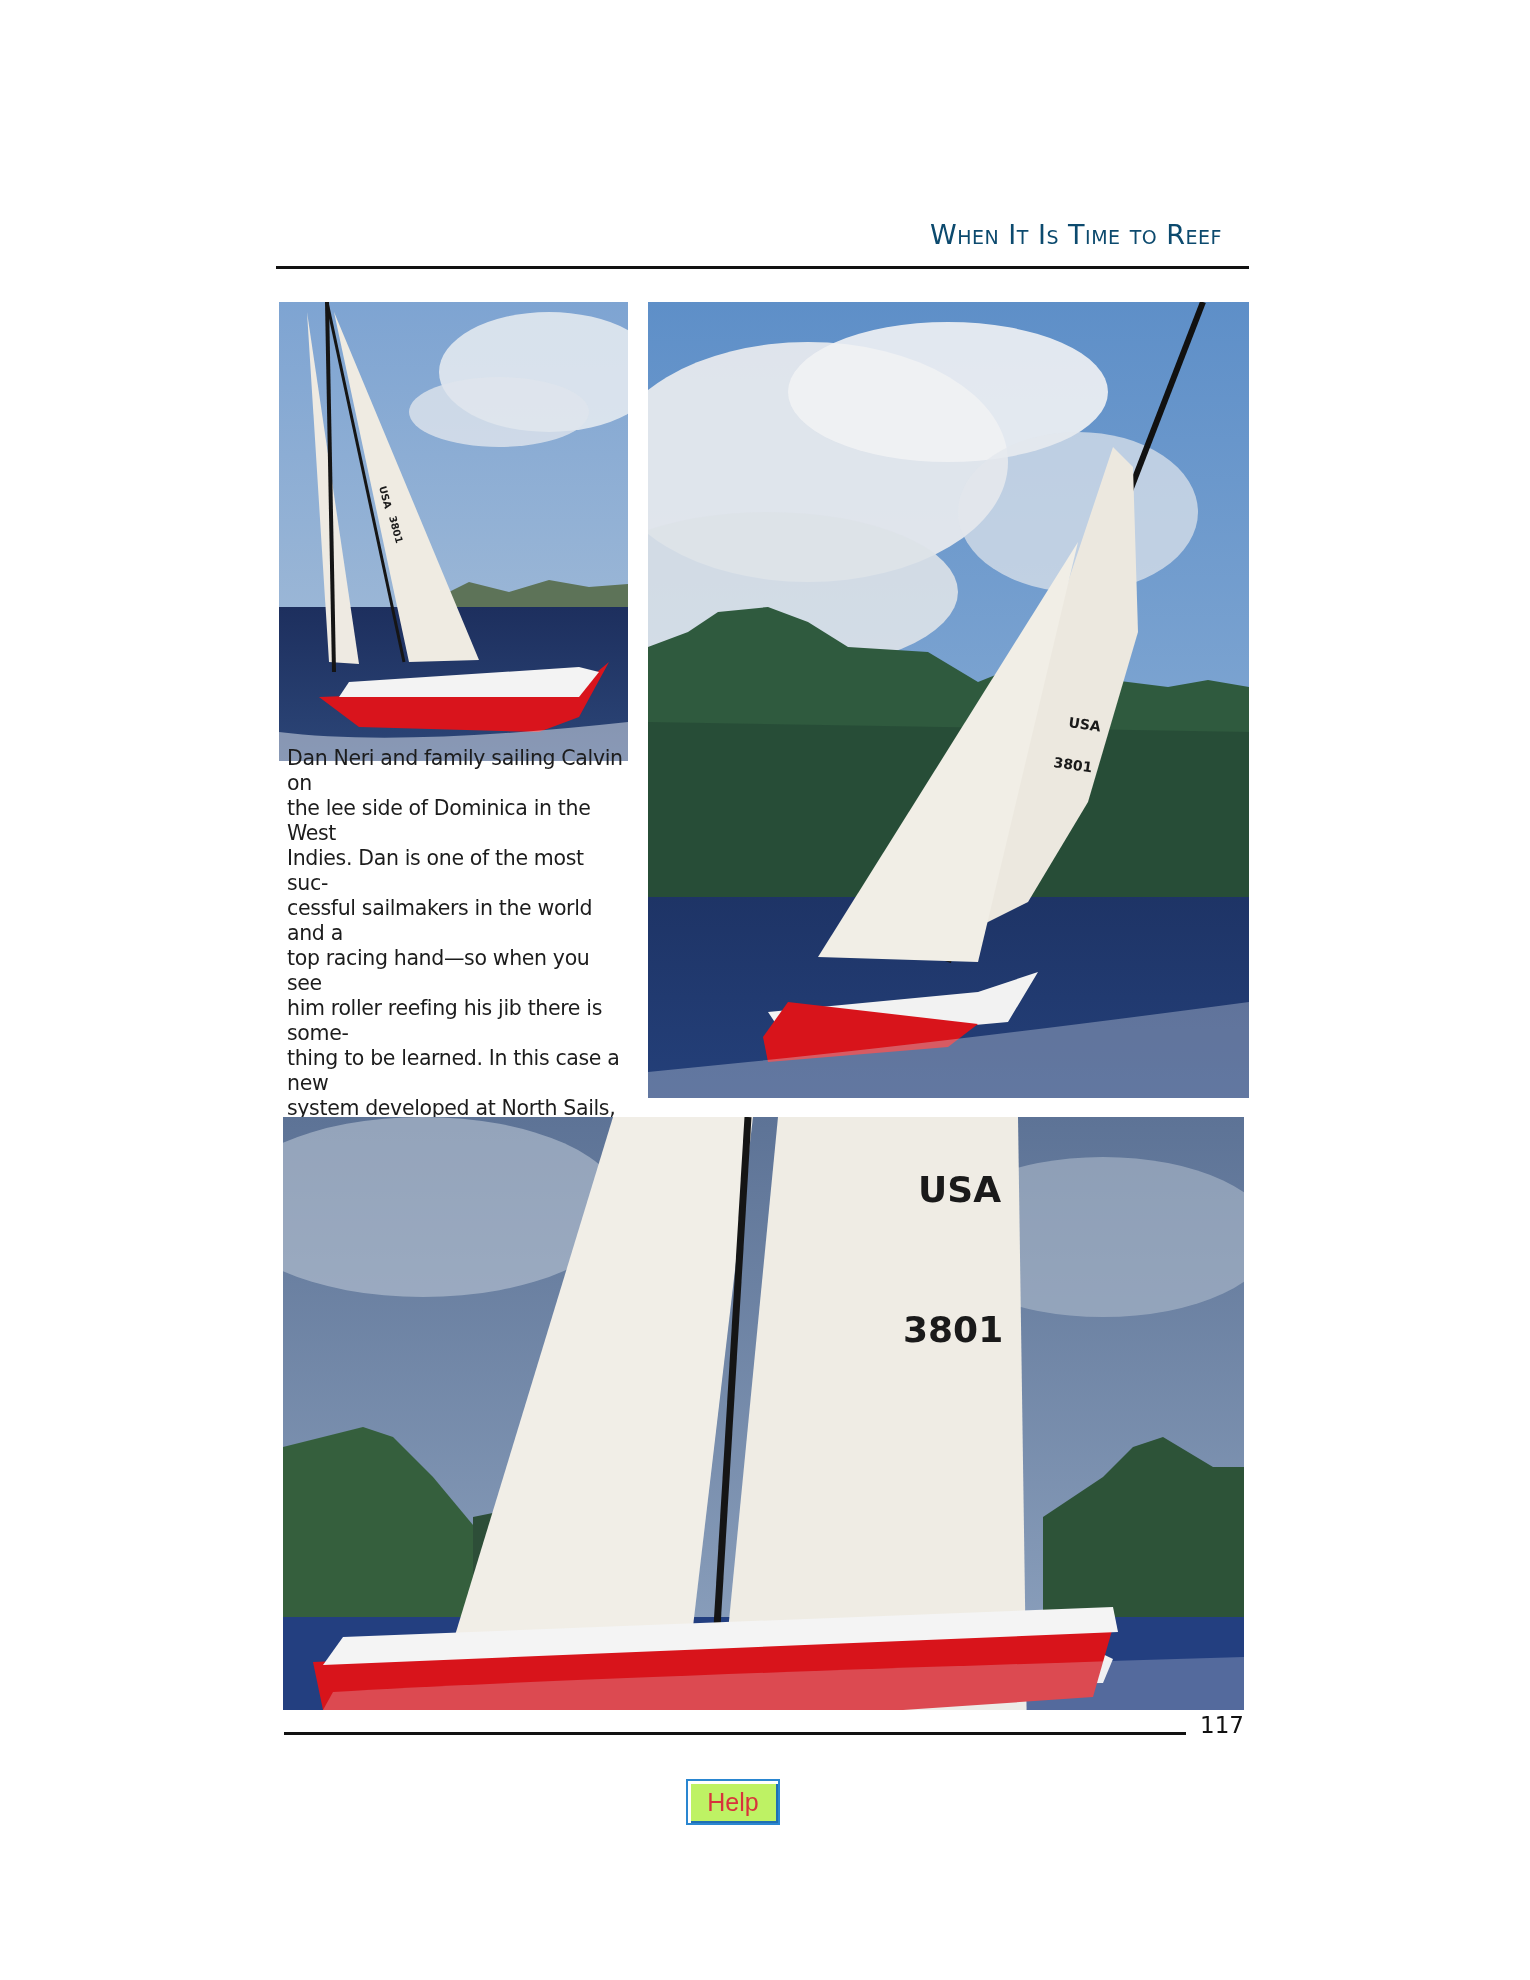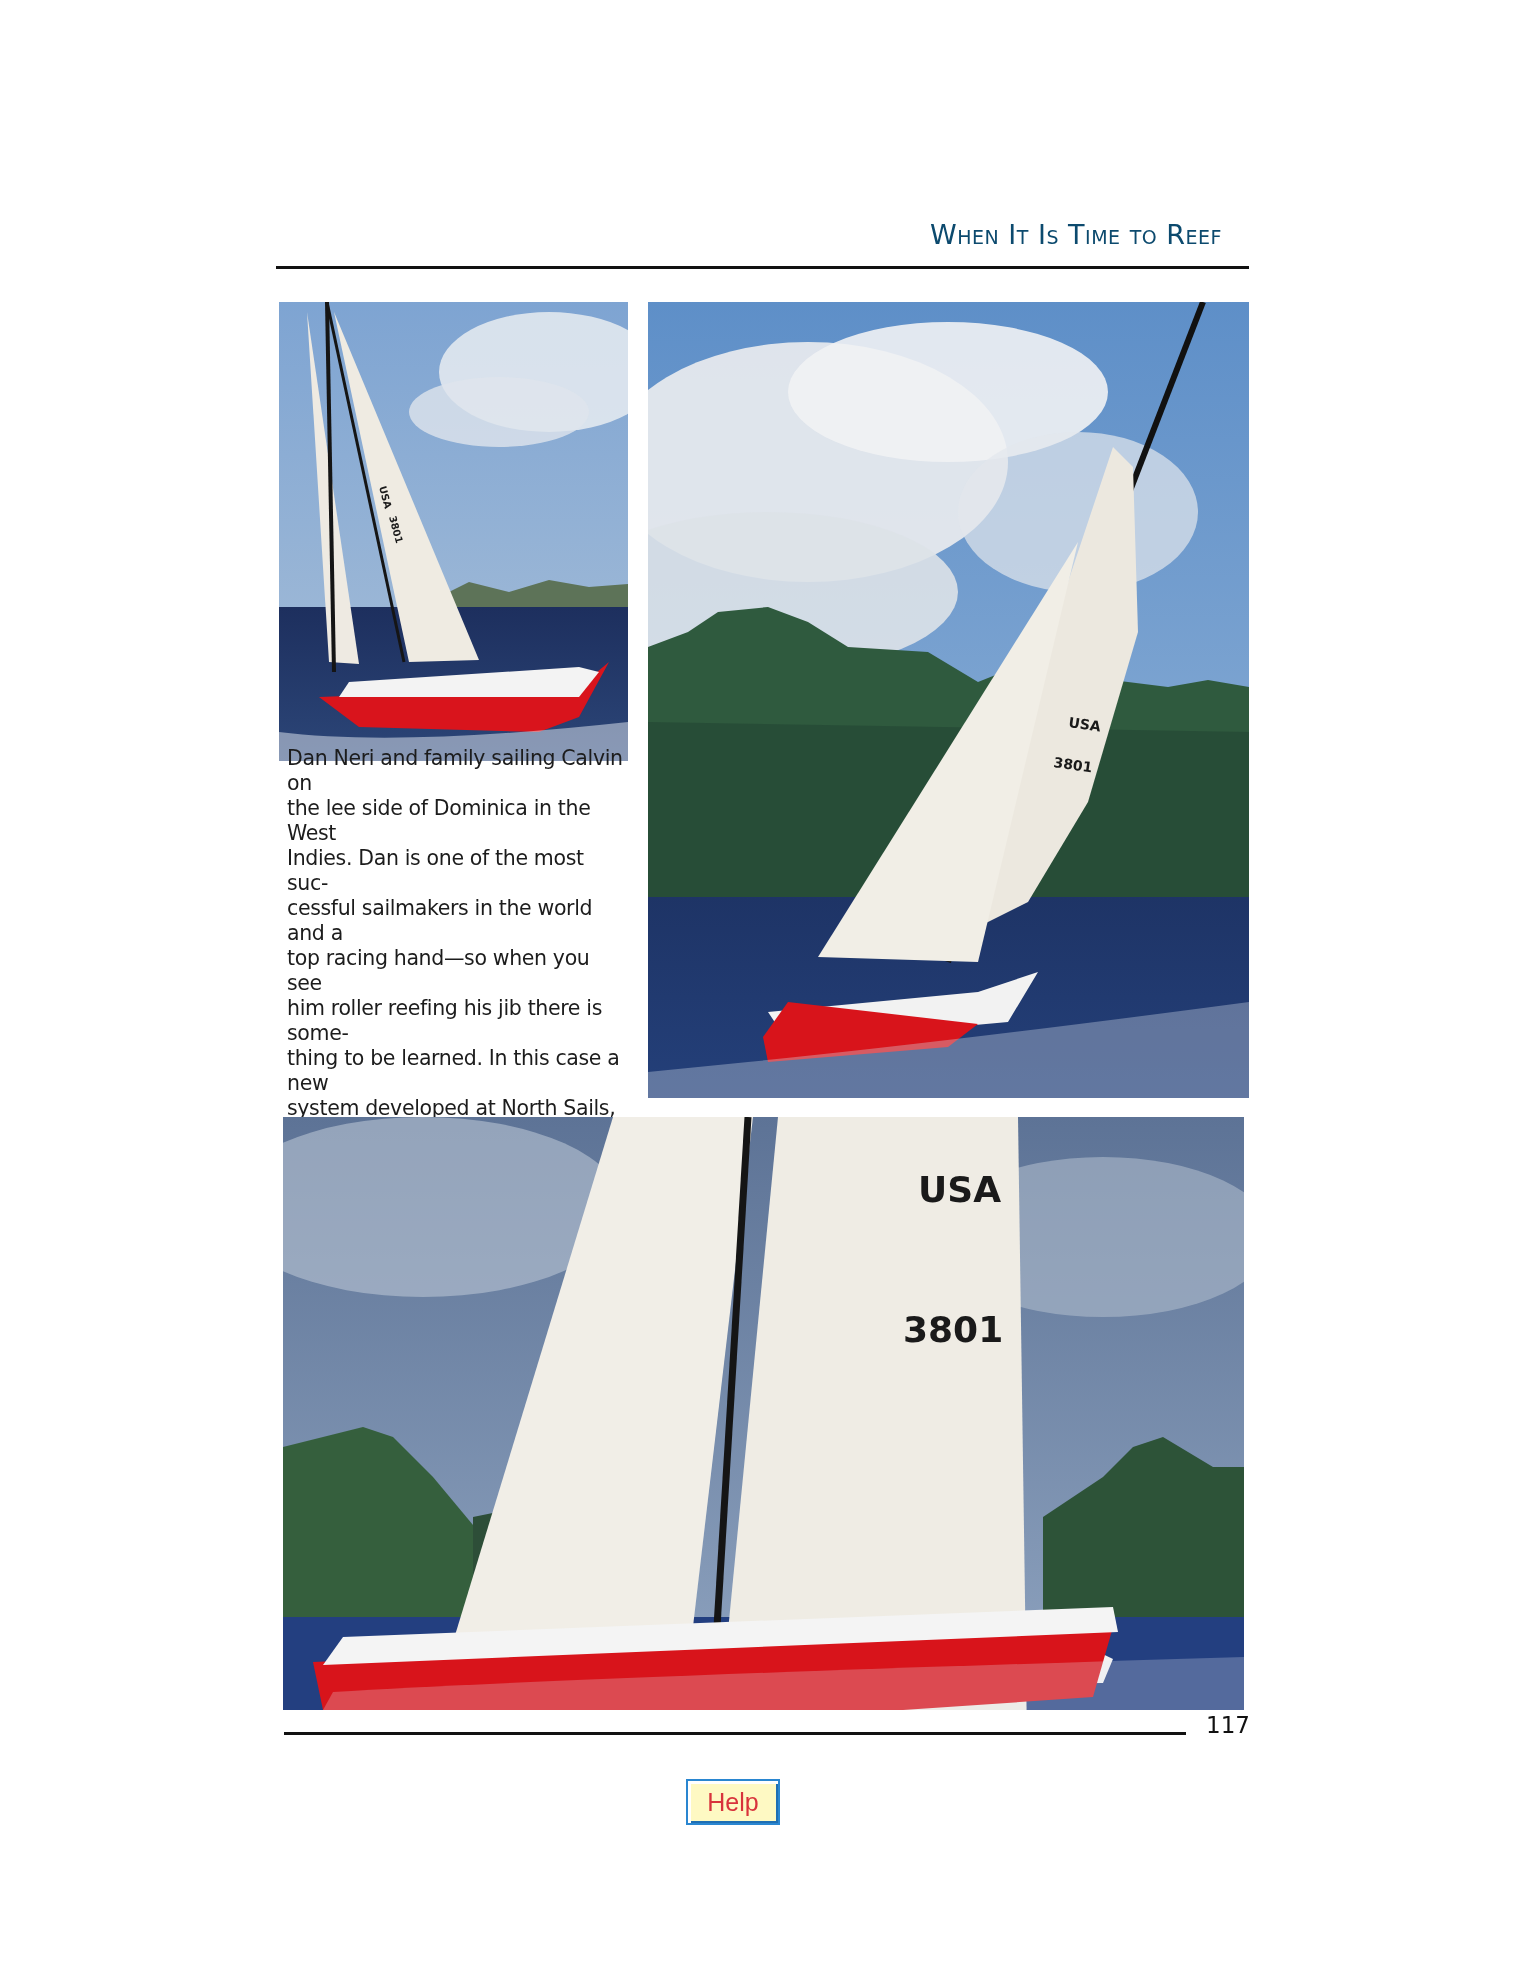--- a/index.html
+++ b/index.html
@@ -11,24 +11,24 @@
     letter-spacing:0.5px; color:#0c4a6e; white-space:nowrap; line-height:34px; }
   #top-rule { left:276px; top:266px; width:973px; height:3px; background:#111; }
   .photo { position:absolute; overflow:hidden; }
   .photo svg { display:block; width:100%; height:100%; }
   #photo-small { left:279px; top:302px; width:349px; height:459px; }
   #photo-large { left:648px; top:302px; width:601px; height:796px; }
   #photo-bottom { left:283px; top:1117px; width:961px; height:593px; }
   #caption { left:287px; top:746px; width:340px; font-size:20.5px; line-height:25px;
     color:#1c1c1c; white-space:pre-line; letter-spacing:-0.35px; }
   #bottom-rule { left:284px; top:1732px; width:902px; height:3px; background:#111; }
-  #page-number { left:1200px; top:1710px; width:50px; text-align:right; font-size:23px;
+  #page-number { left:1200px; top:1710px; width:50px; font-size:23px;
     color:#111; line-height:30px; }
   #help-button { left:686px; top:1779px; width:94px; height:46px; box-sizing:border-box;
-    background:#fef9c3; border:2px solid #2a86d0;
+    background:#bef264; border:2px solid #2a86d0;
     box-shadow: inset 3px 3px 0 #ffffff, inset -2px -2px 0 #1f6fb3;
     color:#d8333c; font-family:"Liberation Sans", sans-serif; font-size:25px;
     text-align:center; line-height:42px; cursor:pointer; }
   .sail-text { font-family:"DejaVu Sans", sans-serif; font-weight:bold; fill:#1a1a1a; }
 </style>
 </head>
 <body>
 
 <div id="running-head" class="abs">When It Is Time to Reef</div>
 <div id="top-rule" class="abs"></div>

